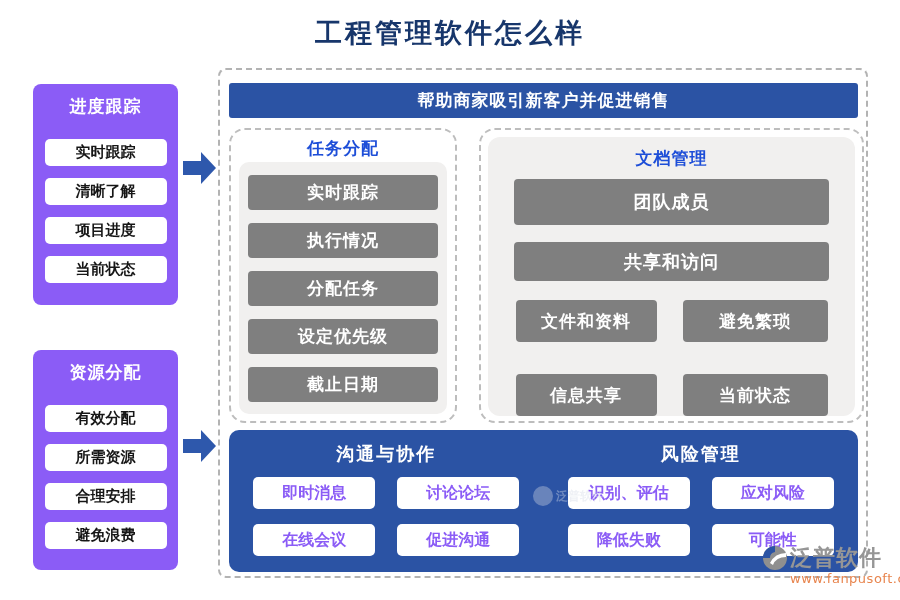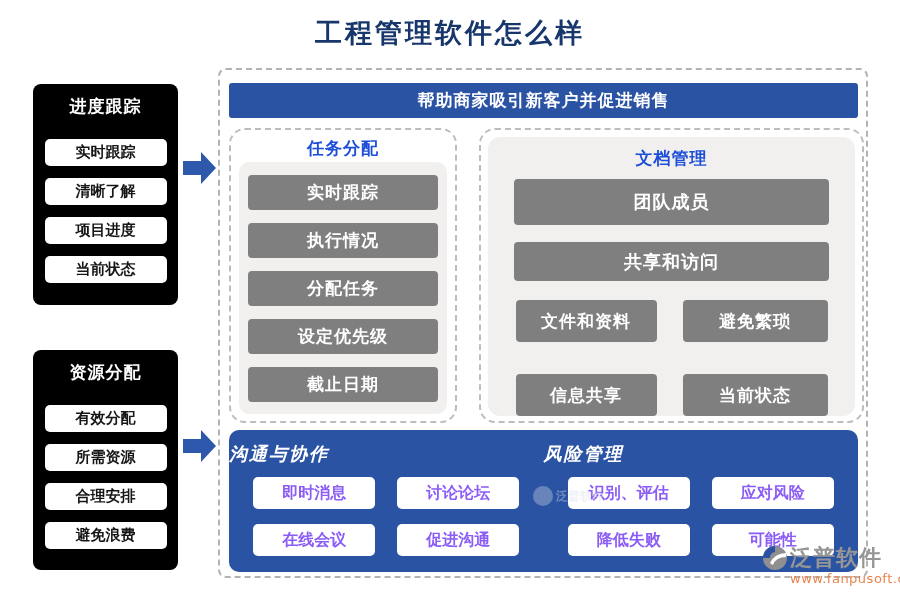--- a/index.html
+++ b/index.html
@@ -14,21 +14,21 @@
   
   .page-title {
     position: absolute; top: 15px; left: 0; width: 100%;
     text-align: center; font-size: 27px; font-weight: bold;
     color: #17366b; letter-spacing: 3px;
   }
 
   
   .side-box {
     position: absolute; left: 33px; width: 145px;
-    background: #000000; border-radius: 8px;
+    background: #8b5cf6; border-radius: 8px;
   }
   #side-box-1 { top: 84px;  height: 221px; }
   #side-box-2 { top: 350px; height: 220px; }
   .side-title {
     text-align: center; color: #ffffff; font-weight: bold;
     font-size: 17px; padding-top: 11px; letter-spacing: 1px;
   }
   .side-items {
     display: flex; flex-direction: column; align-items: center;
     gap: 12px; margin-top: 21px;
@@ -96,22 +96,22 @@
   }
   .doc-grid .gray-btn { height: 42px; font-size: 17px; letter-spacing: 1px; }
 
   
   .bottom-panel {
     position: absolute; left: 9px; top: 360px; width: 629px; height: 142px;
     background: #2b53a4; border-radius: 10px; display: flex;
   }
   .bottom-half { width: 50%; }
   .bottom-title {
-    text-align: left; color: #ffffff; font-weight: bold;
-    font-size: 18px; margin-top: 12px; letter-spacing: 2px; font-style: italic;
+    text-align: center; color: #ffffff; font-weight: bold;
+    font-size: 18px; margin-top: 12px; letter-spacing: 2px;
   }
   .bottom-grid {
     margin-top: 11px; display: grid;
     grid-template-columns: 122px 122px; gap: 15px 22px;
     justify-content: center;
   }
   .white-btn {
     height: 32px; background: #ffffff; border-radius: 5px;
     display: flex; align-items: center; justify-content: center;
     font-size: 16px; font-weight: bold; color: #8b5cf6;

